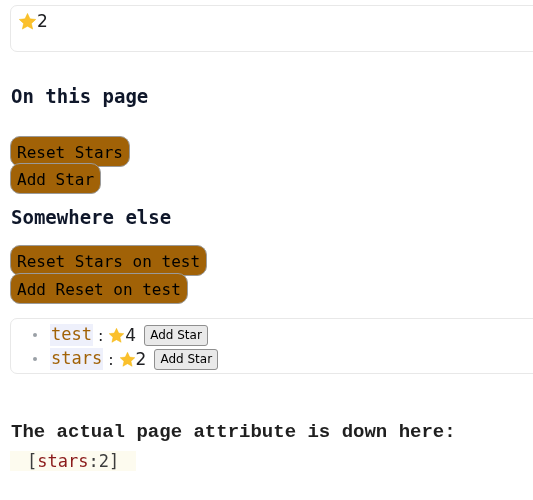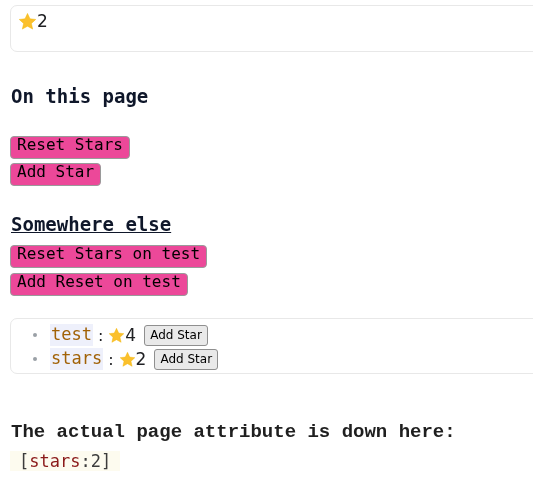--- a/index.html
+++ b/index.html
@@ -65,33 +65,33 @@
     left: 11px;
     margin: 0;
     font-family: "DejaVu Sans Mono", "Liberation Mono", monospace;
     font-weight: bold;
     font-size: 19px;
     letter-spacing: 0px;
     color: #0f172a;
     white-space: nowrap;
   }
   #heading-on-this-page { top: 85px; }
-  #heading-somewhere-else { top: 213px; text-decoration: underline; }
+  #heading-somewhere-else { top: 206px; }
 
   
   .btn {
     position: absolute;
     font-family: "DejaVu Sans Mono", "Liberation Mono", monospace;
     font-size: 16px;
     line-height: 1;
     color: #000000;
-    background: #ec4899;
+    background: #a16207;
     border: 1px solid #9a9a9a;
-    border-radius: 4px;
-    padding: 0 6px 5px 6px;
+    border-radius: 10px;
+    padding: 8px 6px 5px 6px;
     margin: 0;
     white-space: nowrap;
     cursor: pointer;
     box-sizing: border-box;
   }
   #btn-reset-stars      { left: 10px; top: 136px; }
   #btn-add-star         { left: 10px; top: 163px; }
   #btn-reset-stars-test { left: 10px; top: 245px; text-align: center; }
   #btn-add-star-test    { left: 10px; top: 273px; }
 
@@ -174,21 +174,21 @@
     white-space: nowrap;
   }
   #page-attribute-value {
     position: absolute;
     left: 10px;
     top: 451px;
     font-family: "DejaVu Sans Mono", "Liberation Mono", monospace;
     font-size: 17px;
     background: #fdfbef;
     color: #3c3c3c;
-    padding: 0 9px;
+    padding: 0 17px;
     white-space: nowrap;
   }
   #page-attribute-value .bracket { color: #3c3c3c; }
   #page-attribute-value .key { color: #8b1a1a; }
   #page-attribute-value .sep { color: #3c3c3c; }
   #page-attribute-value .val { color: #3c3c3c; }
 </style>
 </head>
 <body>
 

